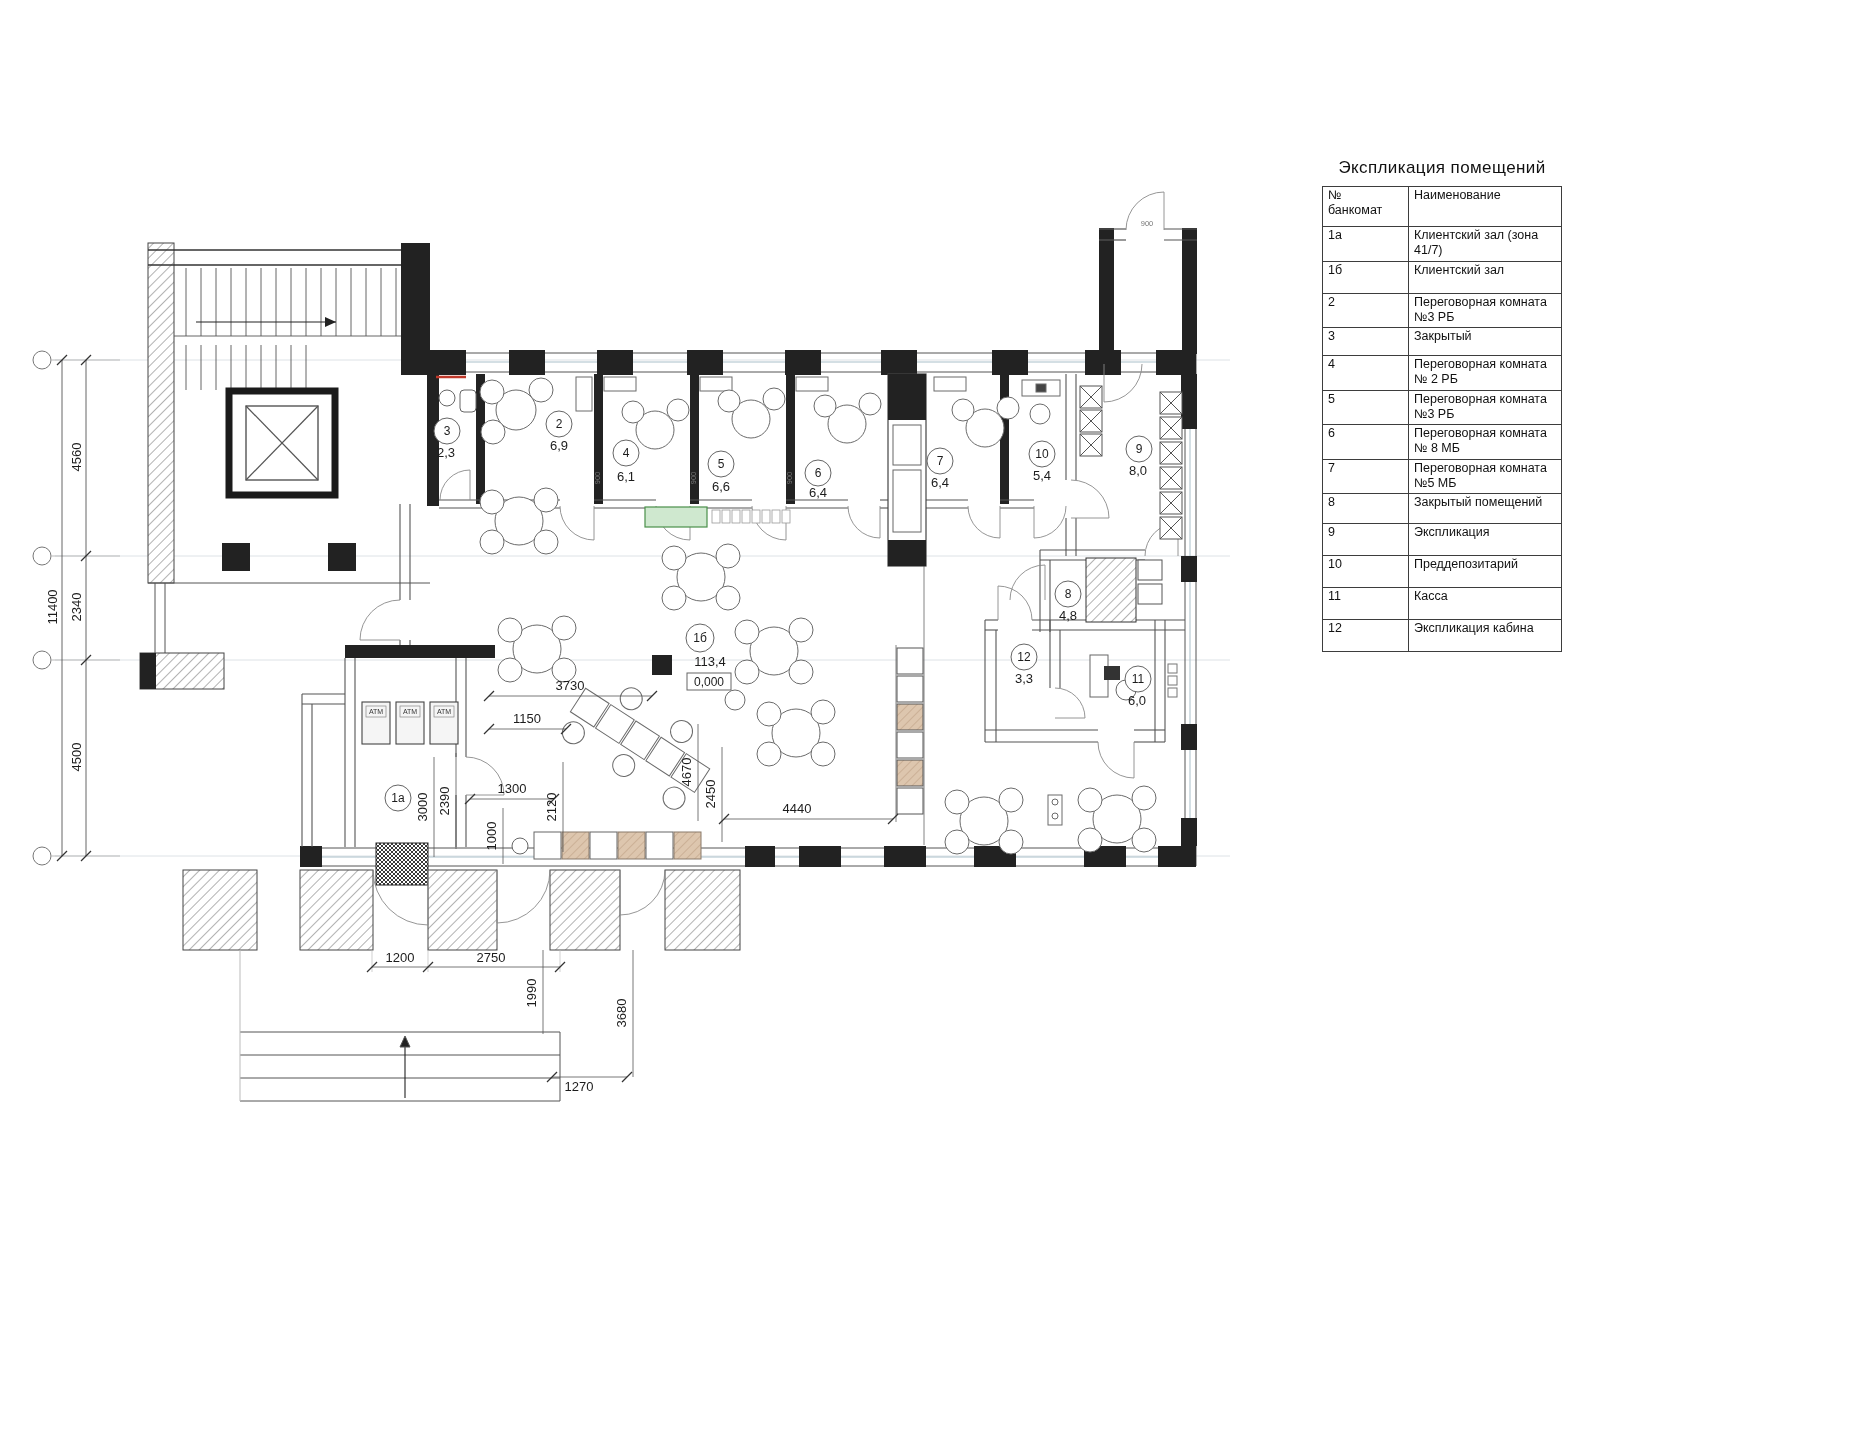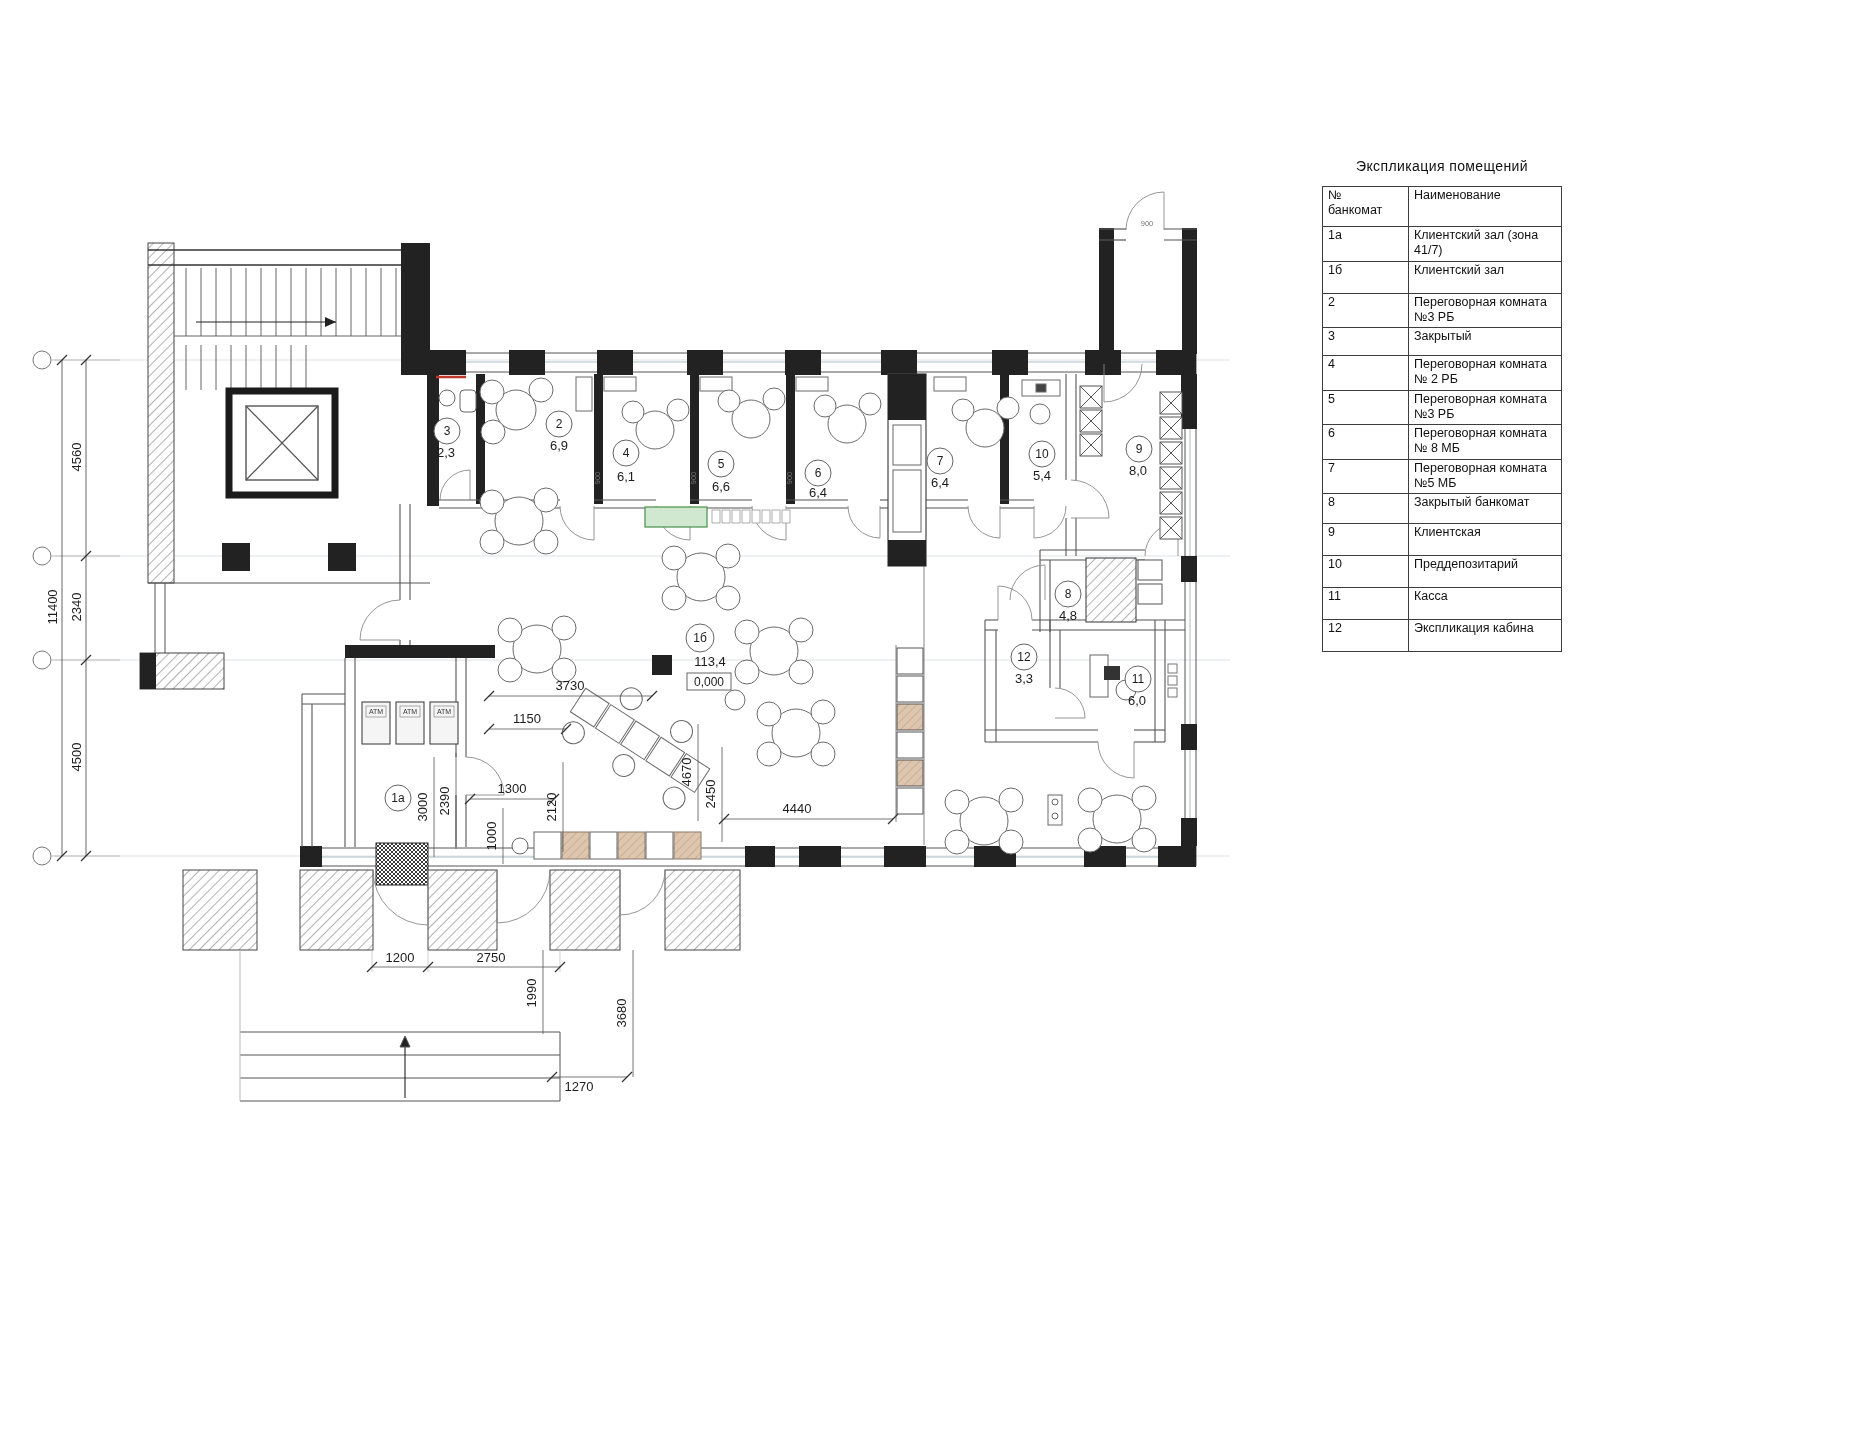--- a/index.html
+++ b/index.html
@@ -6,21 +6,21 @@
   .sheet{position:relative;width:1863px;height:1440px;background:#fff;font-family:"Liberation Sans",sans-serif;overflow:hidden;}
   .plan-svg{position:absolute;left:0;top:0;}
   text{font-family:"Liberation Sans",sans-serif;fill:#1c1c1c;}
   .dim{font-size:13px;}
   .area{font-size:13px;}
   .num{font-size:12px;}
   .tny{font-size:7.5px;fill:#777;}
   .atm{font-size:7px;fill:#333;}
   .lvl{font-size:12px;}
   
-  .legend-title{position:absolute;left:1322px;top:158px;width:240px;text-align:center;font-size:14px;color:#111;letter-spacing:.4px;}
+  .legend-title{position:absolute;left:1322px;top:158px;width:240px;text-align:center;font-size:17px;color:#111;letter-spacing:.4px;}
   .legend{position:absolute;left:1322px;top:186px;width:240px;}
   .legend table{border-collapse:collapse;width:100%;font-size:12.5px;color:#111;table-layout:fixed;}
   .legend td,.legend th{border:1px solid #3d3d3d;padding:1px 5px 2px 5px;vertical-align:top;text-align:left;font-weight:400;line-height:1.22;overflow:hidden;}
   tr.h28{height:28px} tr.h30{height:30px} tr.h32{height:32px} tr.h34{height:34px} tr.h40{height:40px}
 </style>
 </head>
 <body>
 
 <div class="sheet">
 
@@ -679,25 +679,25 @@
     <tr class="h34">
             <td>6</td>
             <td>Переговорная комната № 8 МБ</td>
           </tr>
     <tr class="h34">
             <td>7</td>
             <td>Переговорная комната №5 МБ</td>
           </tr>
     <tr class="h30">
             <td>8</td>
-            <td>Закрытый банкомат</td>
+            <td>Закрытый помещений</td>
           </tr>
     <tr class="h32">
             <td>9</td>
-            <td>Клиентская</td>
+            <td>Экспликация</td>
           </tr>
     <tr class="h32">
             <td>10</td>
             <td>Преддепозитарий</td>
           </tr>
     <tr class="h32">
             <td>11</td>
             <td>Касса</td>
           </tr>
     <tr class="h32">

